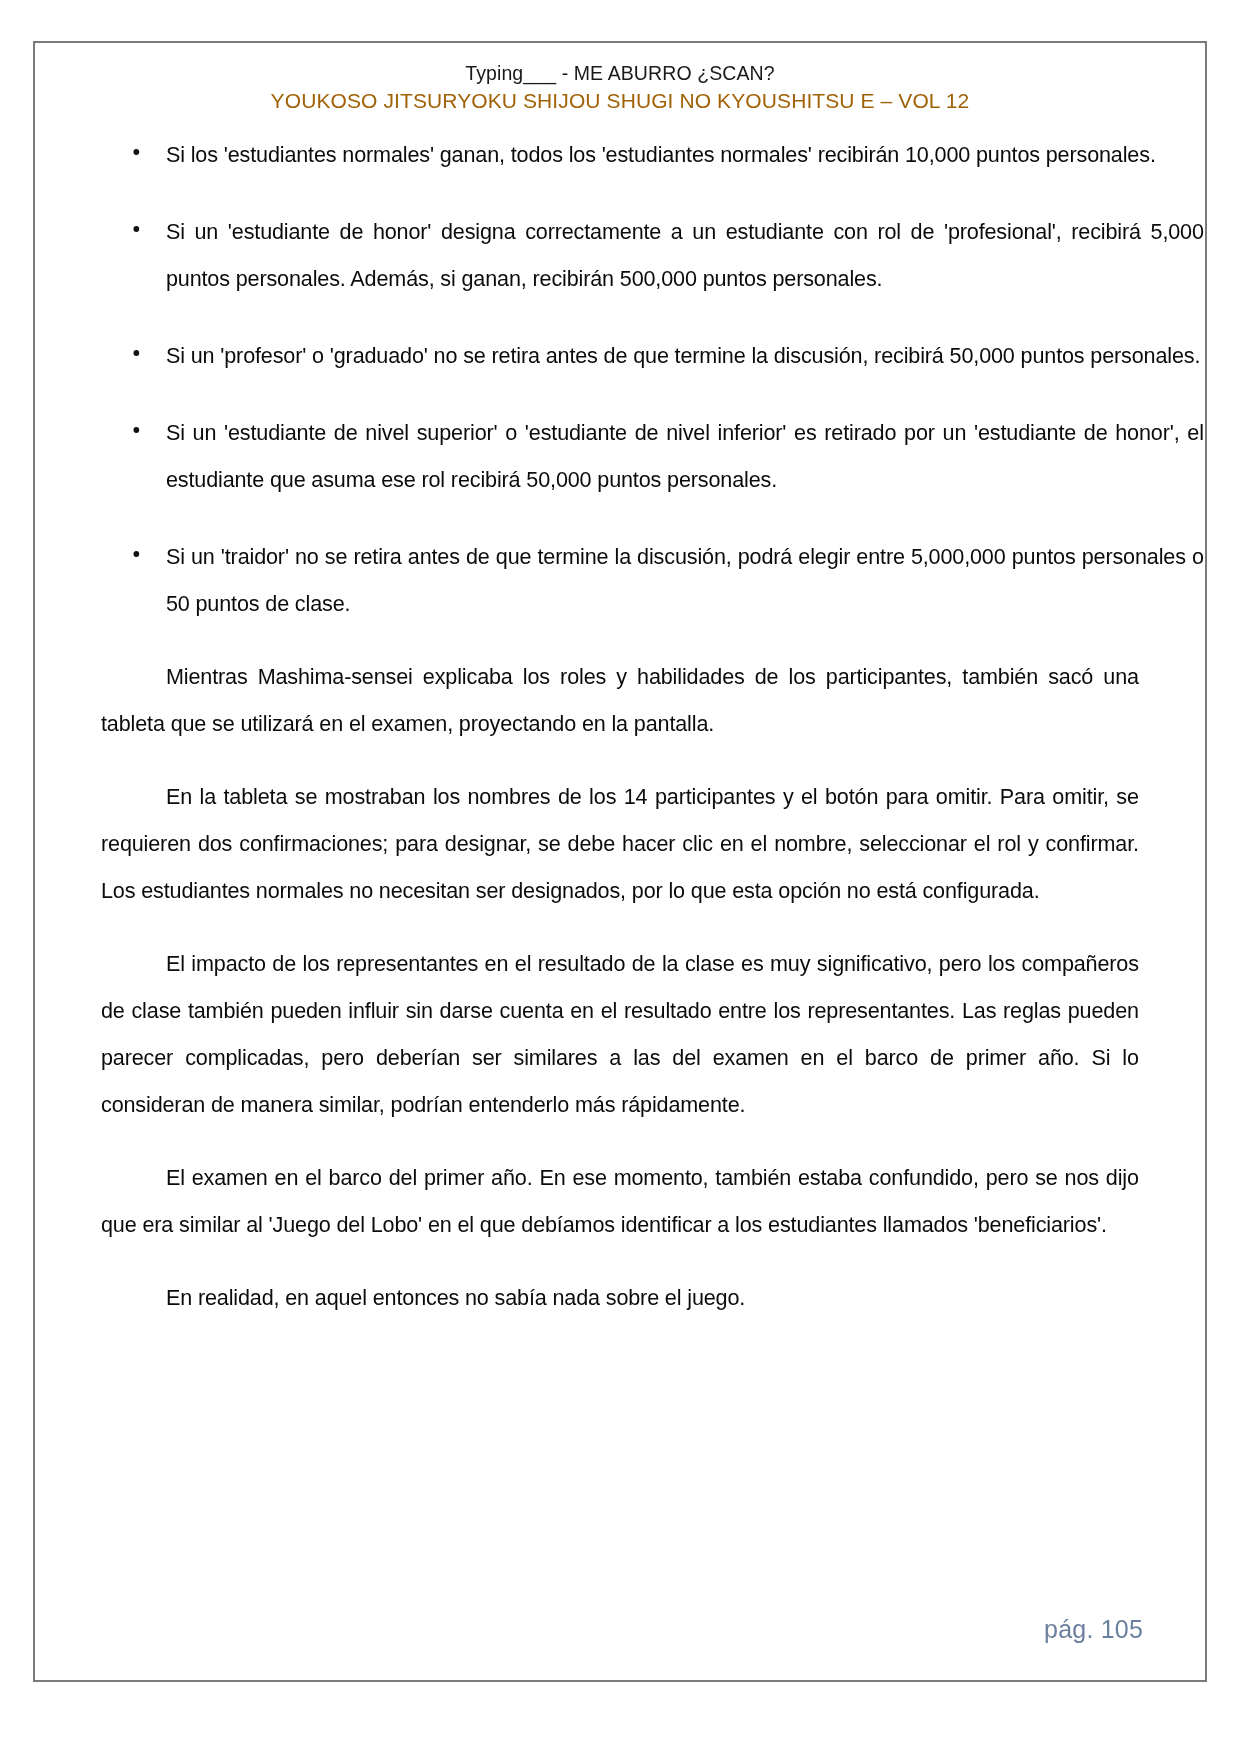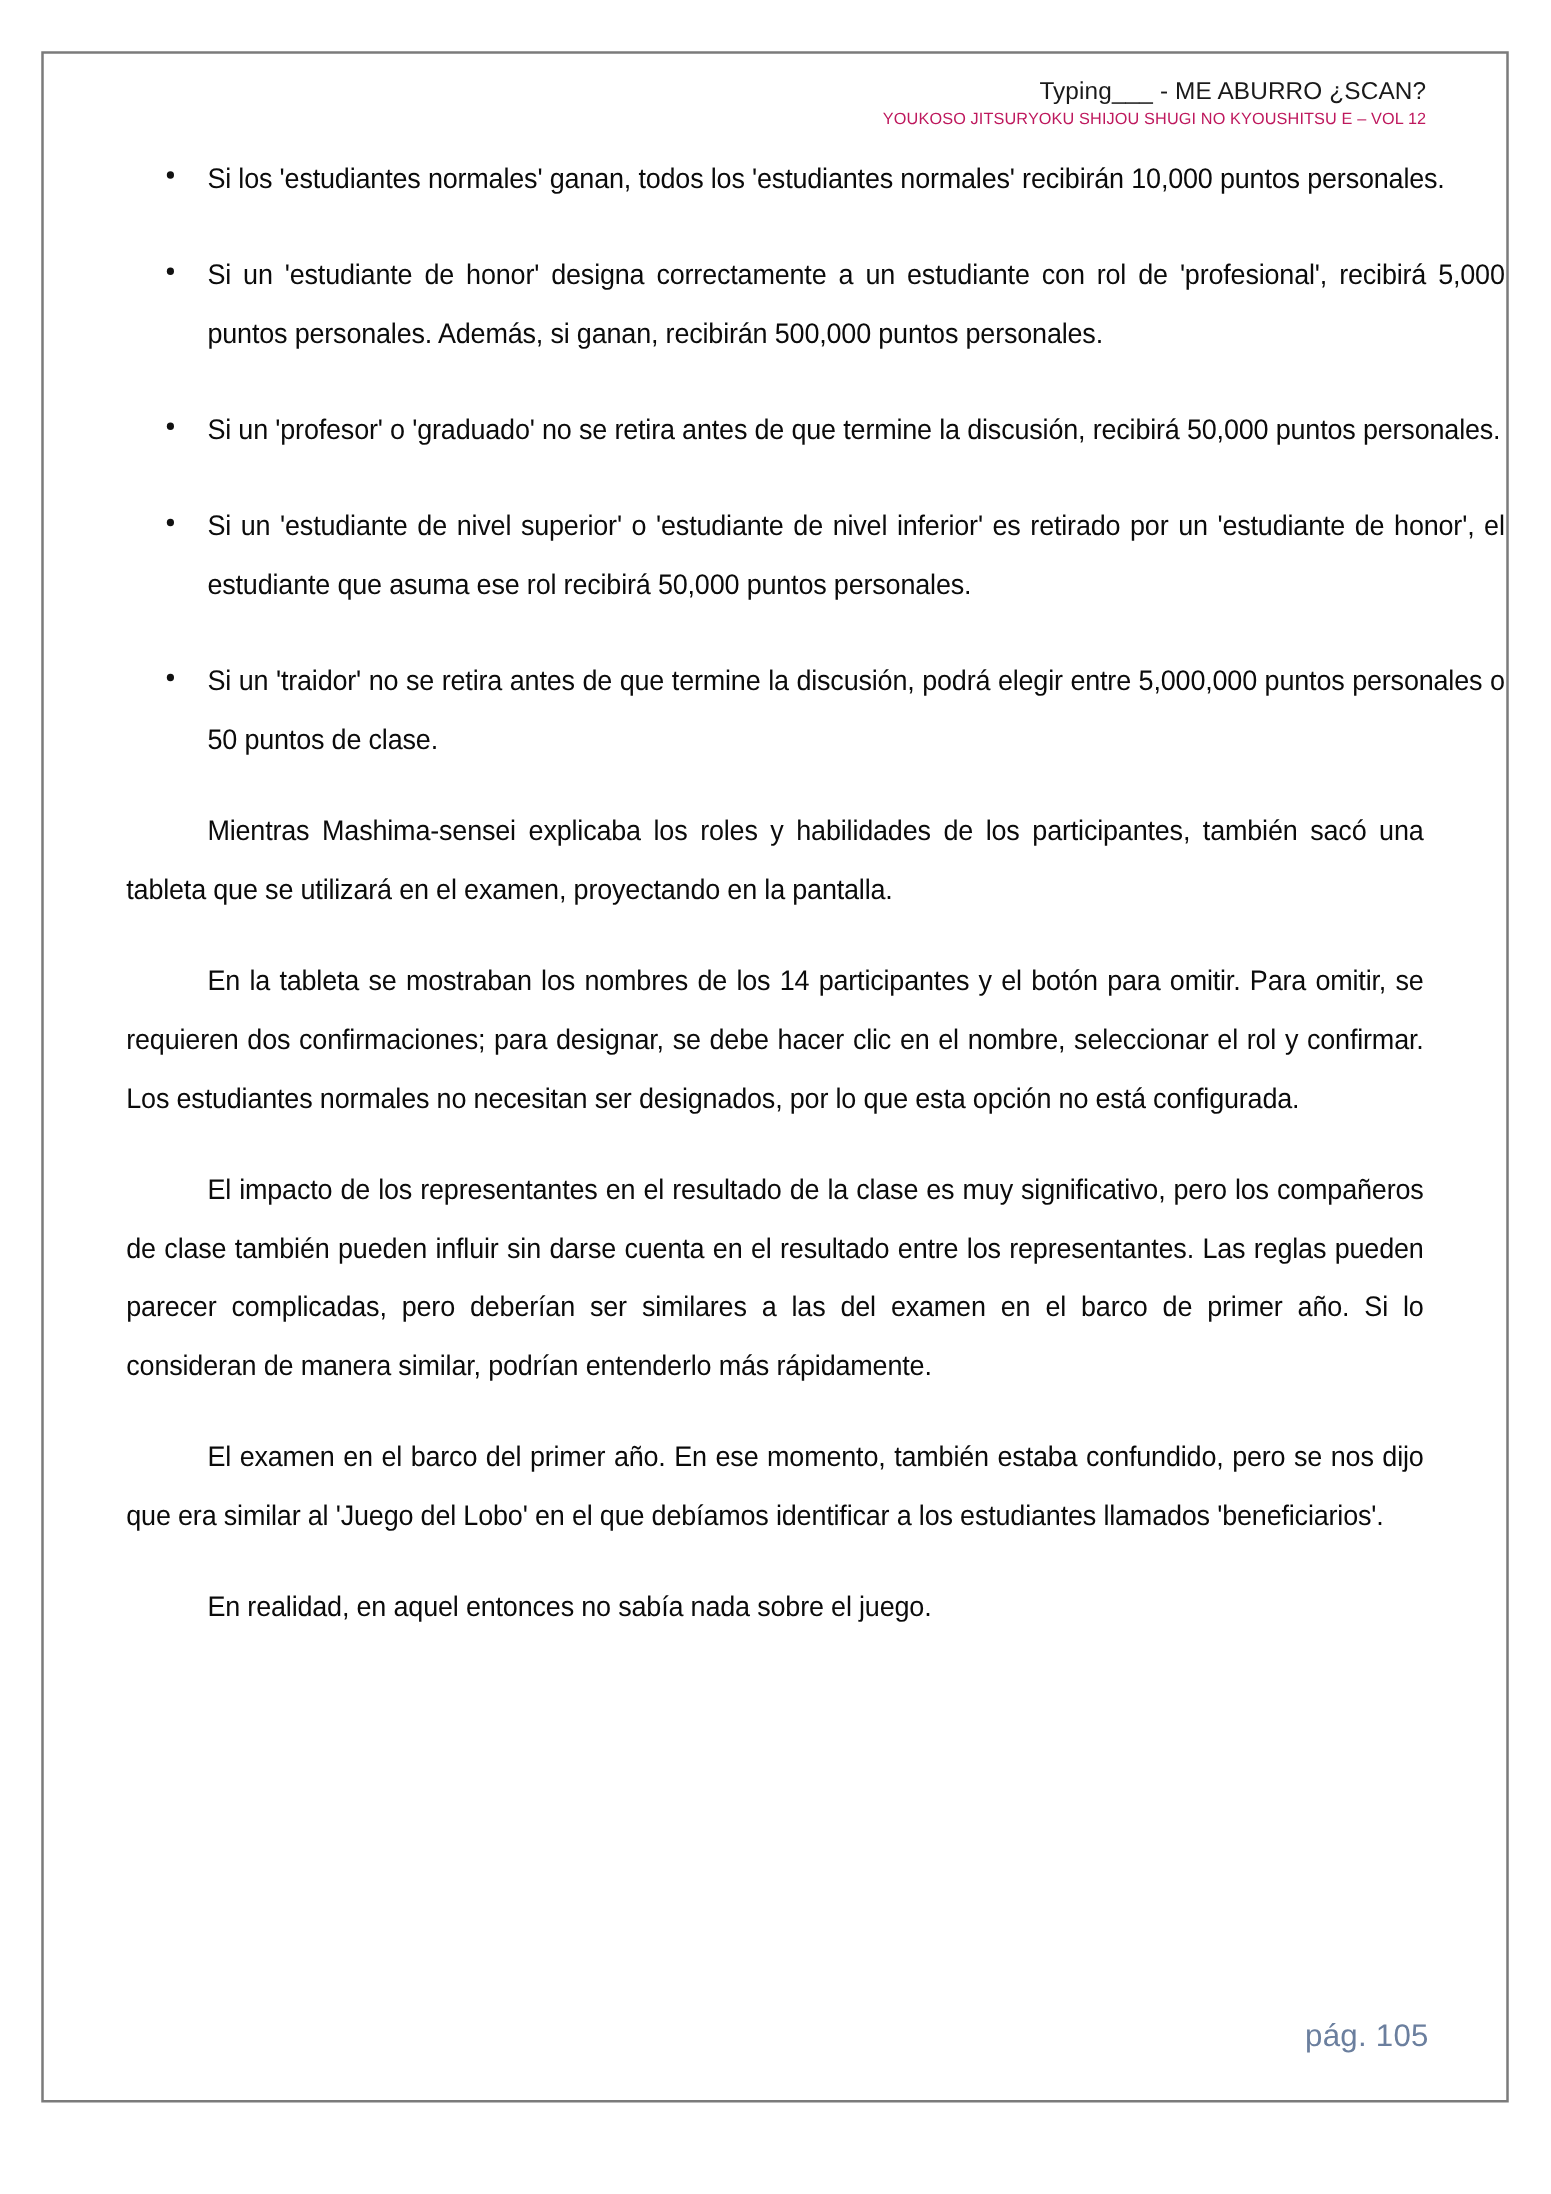--- a/index.html
+++ b/index.html
@@ -32,37 +32,37 @@
     left: 0;
     top: 0;
     right: 0;
     bottom: 0;
     padding: 18px 64px 0 64px;
     box-sizing: border-box;
   }
 
   
   .doc-header {
-    text-align: right;
+    text-align: center;
     margin: 0 0 14px 0;
   }
   .doc-title {
     font-family: "Liberation Sans", sans-serif;
     font-size: 19.5px;
     letter-spacing: 0.1px;
     color: #1a1a1a;
     line-height: 1.25;
     margin: 0;
     white-space: pre;
   }
   .doc-subtitle {
     font-family: "Liberation Sans", sans-serif;
-    font-size: 13px;
+    font-size: 21px;
     letter-spacing: 0.1px;
-    color: #be185d;
+    color: #a16207;
     line-height: 1.5;
     margin: 0;
   }
 
   
   .content {
     padding: 0 2px;
   }
 
   ul.bullets {

